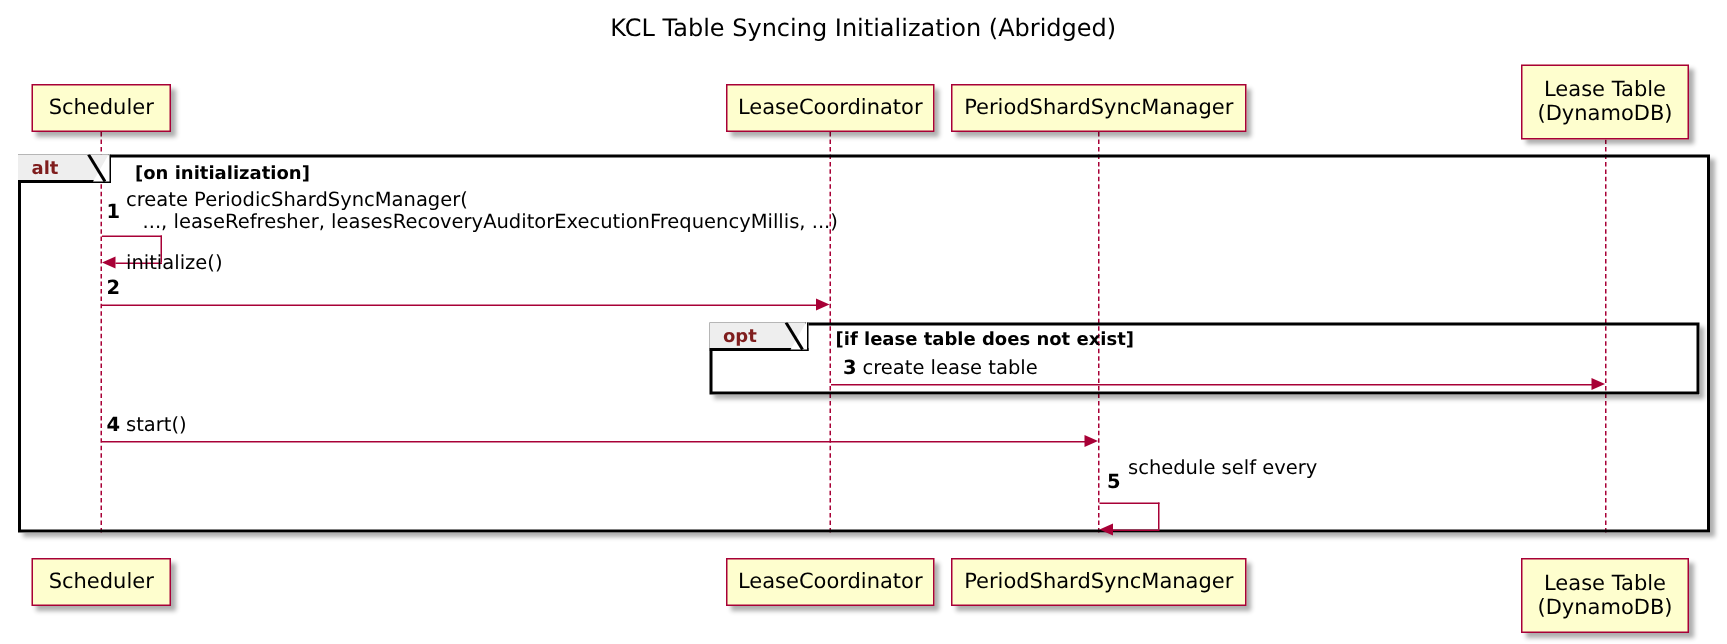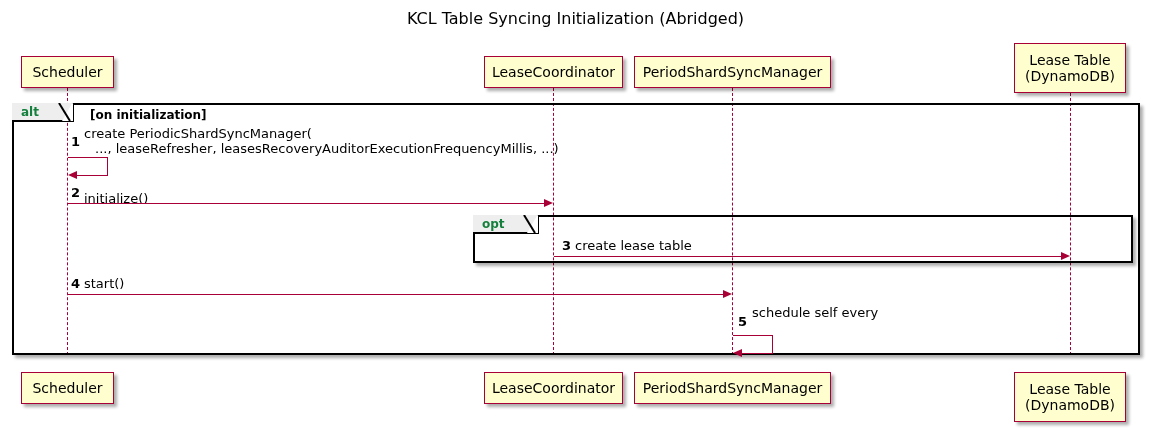--- a/index.html
+++ b/index.html
@@ -51,21 +51,21 @@
   }
   .frag-label {
     position:absolute;
     left:-2px; top:-2px;
     height:19px;
     border:2px solid #000;
     border-top:none; border-left:none;
     background:#EEEEEE;
     font-size:12px;
     font-weight:bold;
-    color:#15803d;
+    color:#7f1d1d;
     display:flex; align-items:center;
     padding:0 8px 0 9px;
     box-sizing:border-box;
   }
   .frag-label .corner {
     position:absolute;
     right:-1px; top:-1px;
     width:0; height:0;
     border-bottom:19px solid #FFFFFF;
     border-left:11px solid transparent;
@@ -176,33 +176,34 @@
   <div class="msg-num" style="left:71px; top:134px;">1</div>
   <div class="msg-text" style="left:84px; top:127px;">create PeriodicShardSyncManager(</div>
   <div class="msg-text" style="left:95px; top:142px;">..., leaseRefresher, leasesRecoveryAuditorExecutionFrequencyMillis, ...)</div>
 
   <div class="msg-line" style="left:68px; top:157px; width:40px;"></div>
   <div class="self-box" style="left:68px; top:157px; width:40px; height:18px; border-top:none; border-bottom:none;"></div>
   <div class="msg-line" style="left:77px; top:175px; width:31px;"></div>
   <div class="arrow-left" style="left:68px; top:171px;"></div>
 
   <div class="msg-num" style="left:71px; top:185px;">2</div>
-  <div class="msg-text" style="left:84px; top:192px;">initialize()</div>
+  <div class="msg-text" style="left:84px; top:169px;">initialize()</div>
   <div class="msg-line" style="left:68px; top:203px; width:477px;"></div>
   <div class="arrow-right" style="left:544px; top:199px;"></div>
 
   <div class="frag" style="left:473px; top:215px; width:660px; height:48px;">
     <div class="frag-label" style="width:66px;">
       <span>opt</span>
       <span class="corner"></span>
       <svg class="corner-line" viewBox="0 0 20 20">
         <line x1="8" y1="0" x2="19" y2="18" stroke="#000" stroke-width="2"></line>
       </svg>
     </div>
   </div>
+  <div class="frag-cond" style="left:557px; top:219px;">[if lease table does not exist]</div>
 
   <div class="msg-num" style="left:562px; top:238px;">3</div>
   <div class="msg-text" style="left:575px; top:239px;text-align:center;">create lease table</div>
   <div class="msg-line" style="left:554px; top:256px; width:508px;"></div>
   <div class="arrow-right" style="left:1061px; top:252px;"></div>
 
   <div class="msg-num" style="left:71px; top:276px;">4</div>
   <div class="msg-text" style="left:84px; top:277px;">start()</div>
   <div class="msg-line" style="left:68px; top:294px; width:656px;"></div>
   <div class="arrow-right" style="left:723px; top:290px;"></div>

